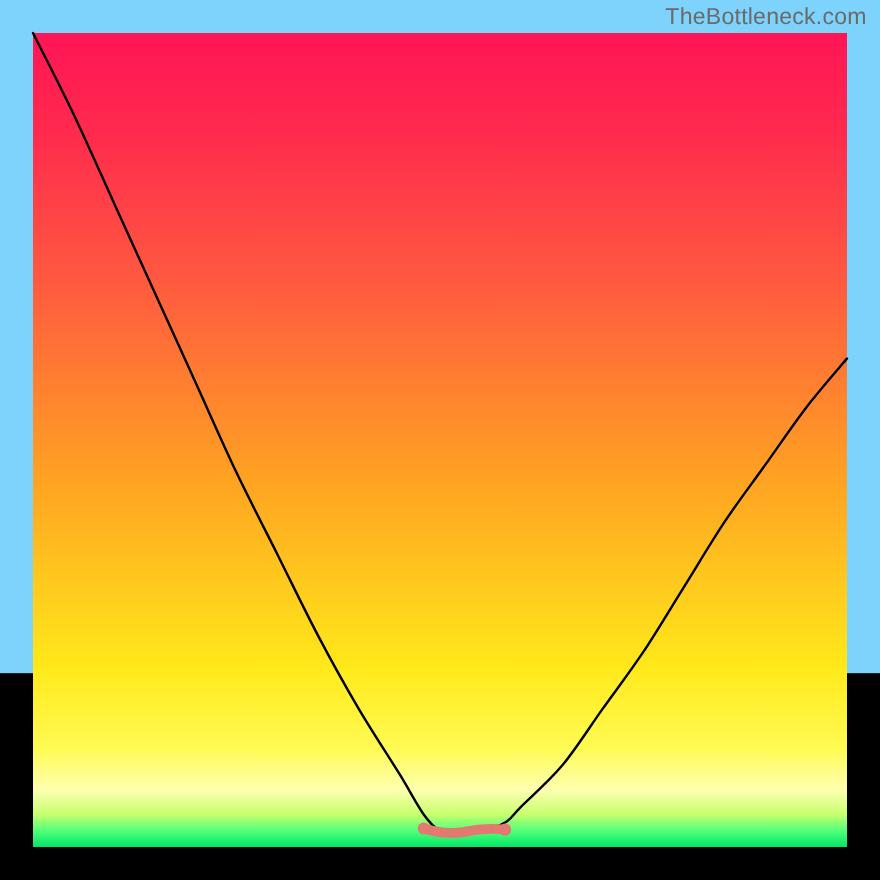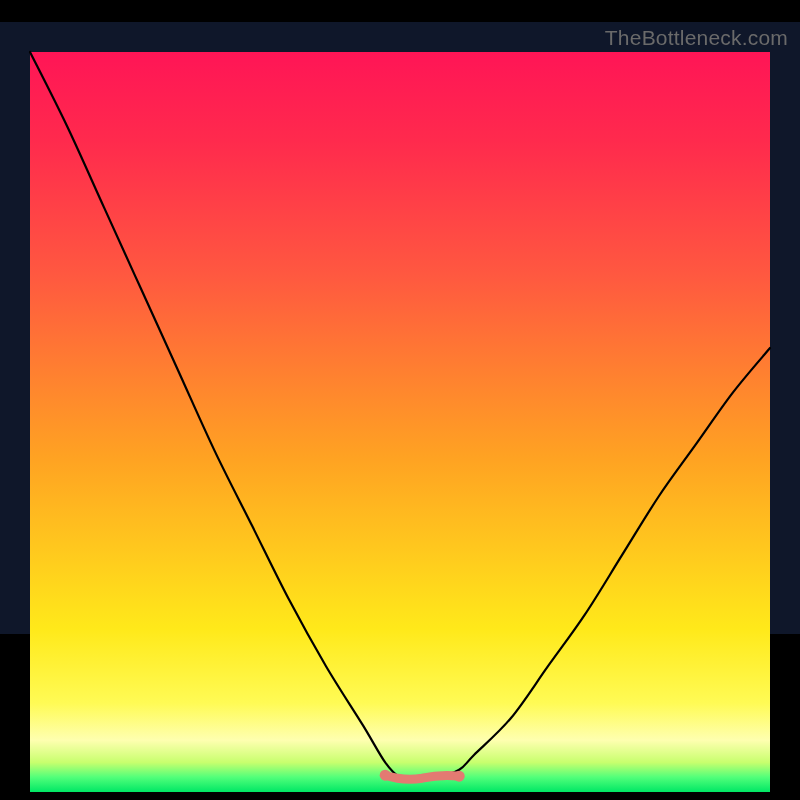--- a/index.html
+++ b/index.html
@@ -8,22 +8,21 @@
     width: 800px;
     height: 800px;
     overflow: hidden;
     background: #000;
     font-family: Arial, Helvetica, sans-serif;
   }
   .frame {
     position: relative;
     width: 800px;
     height: 612px;
-    background: #0f172a;
-    margin-top: 22px;
+    background: #7dd3fc;
   }
   .plot {
     position: absolute;
     left: 30px;
     top: 30px;
     width: 740px;
     height: 740px;
     
     background: linear-gradient(
       to bottom,

